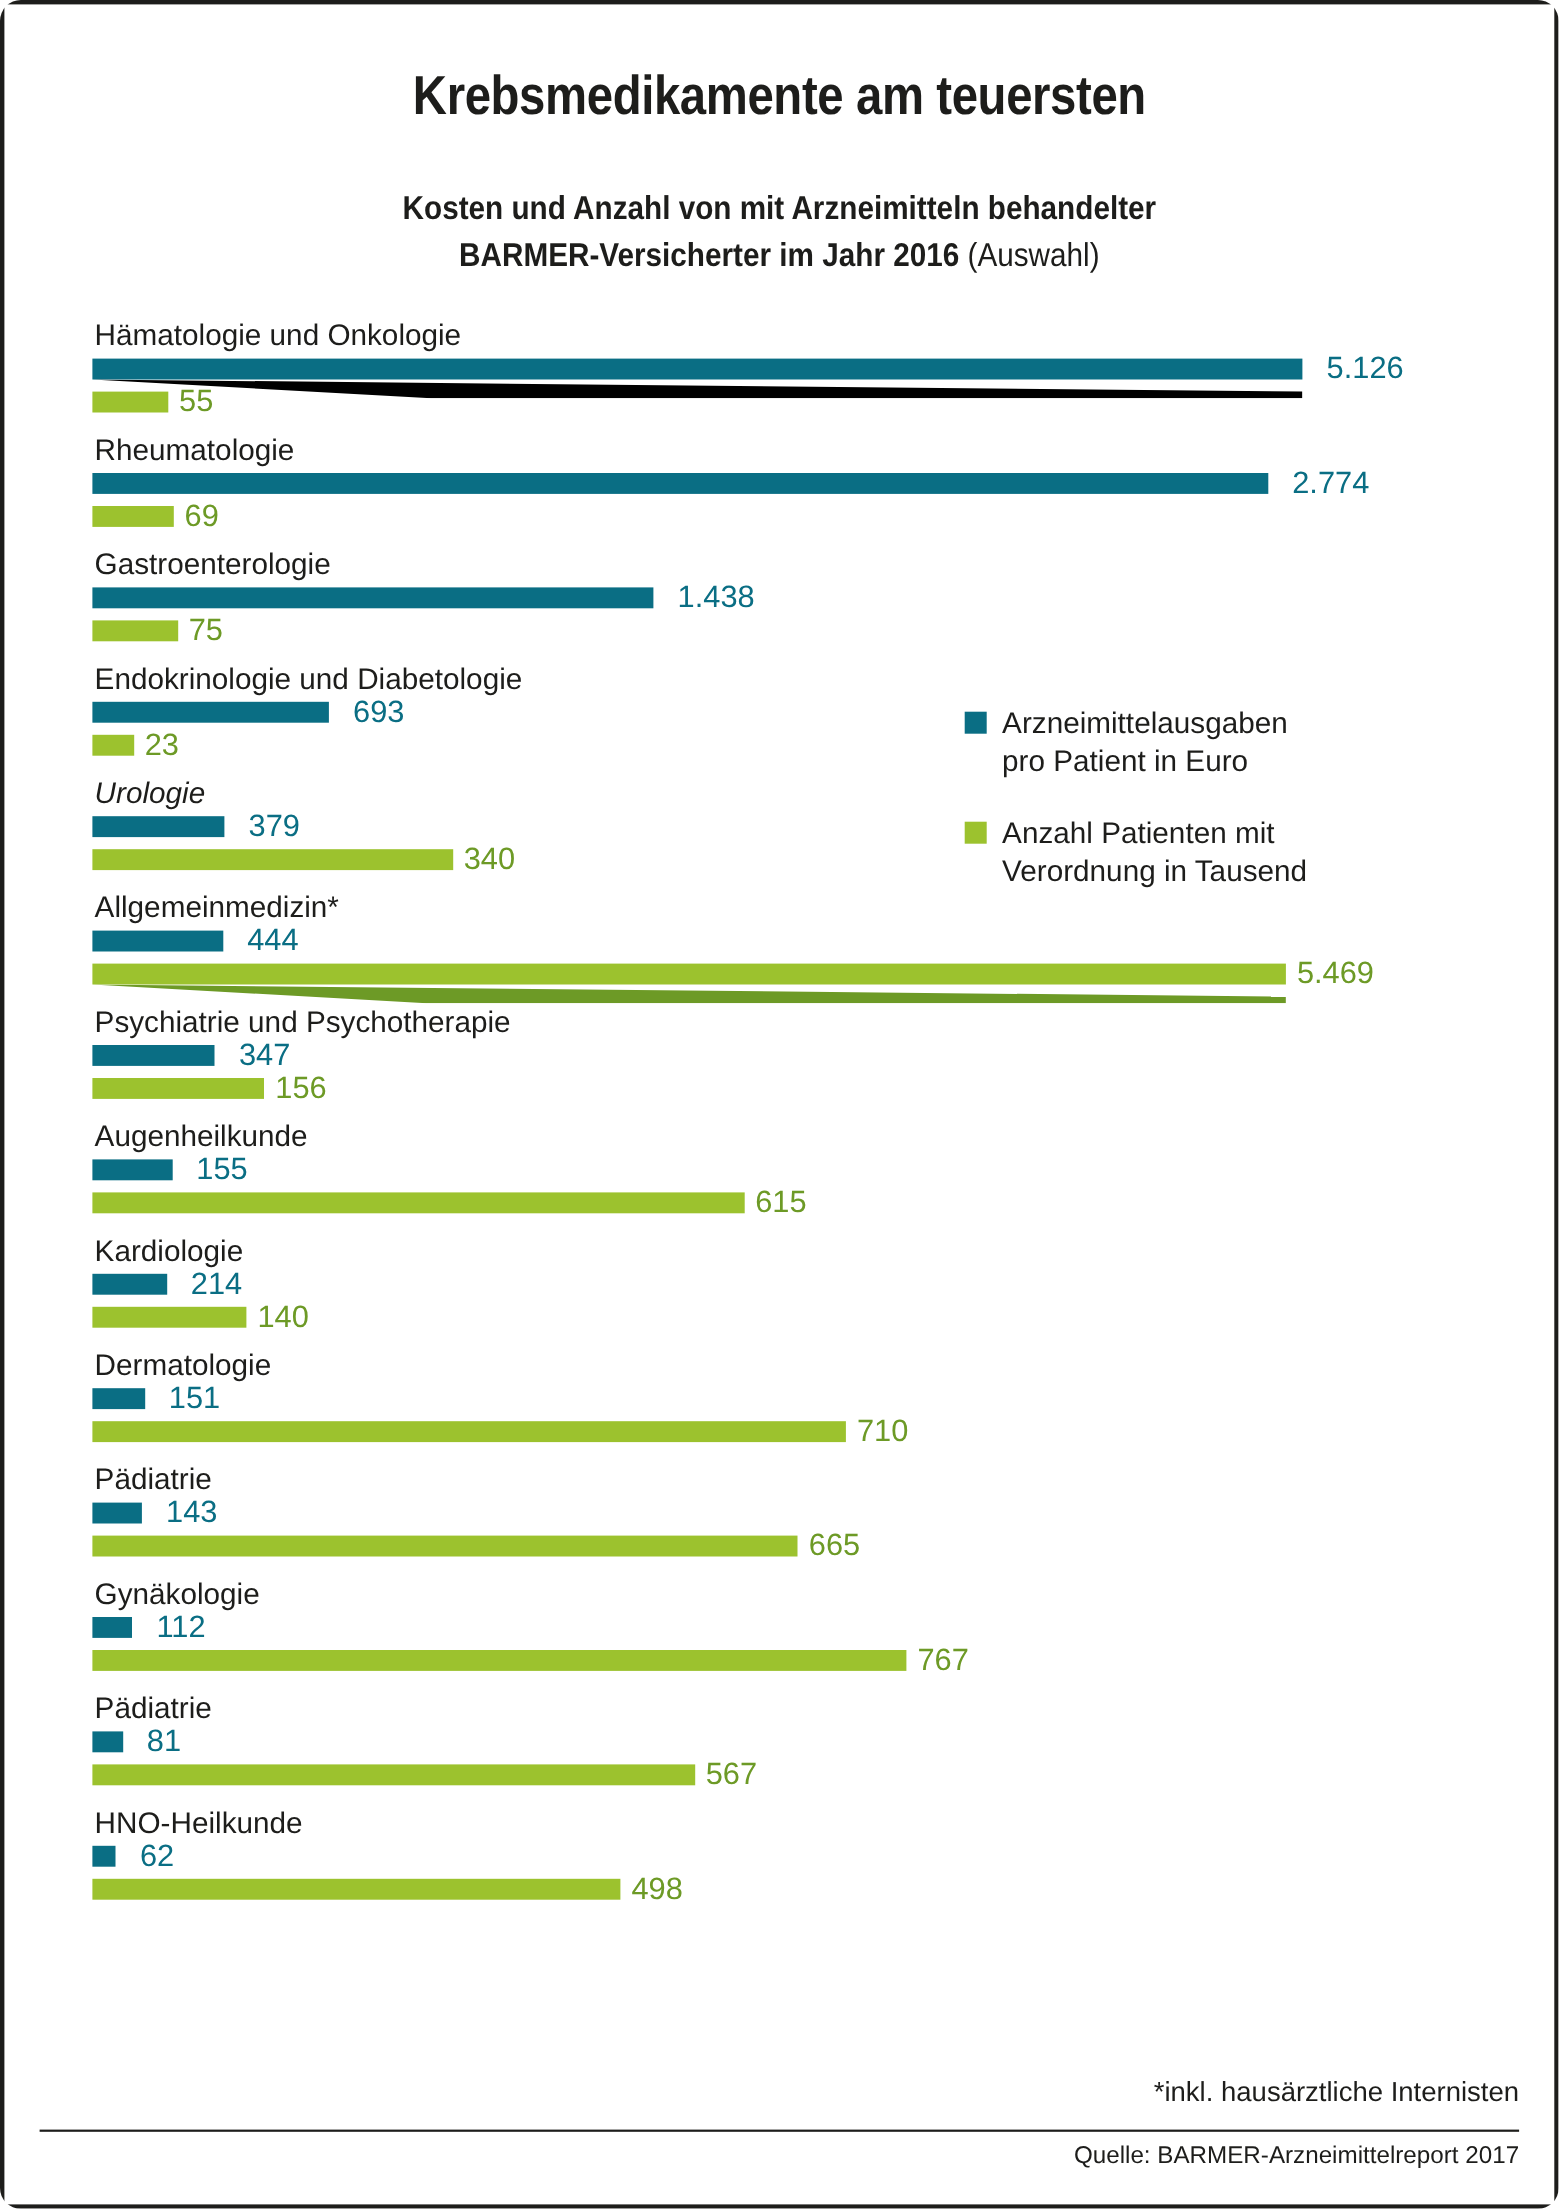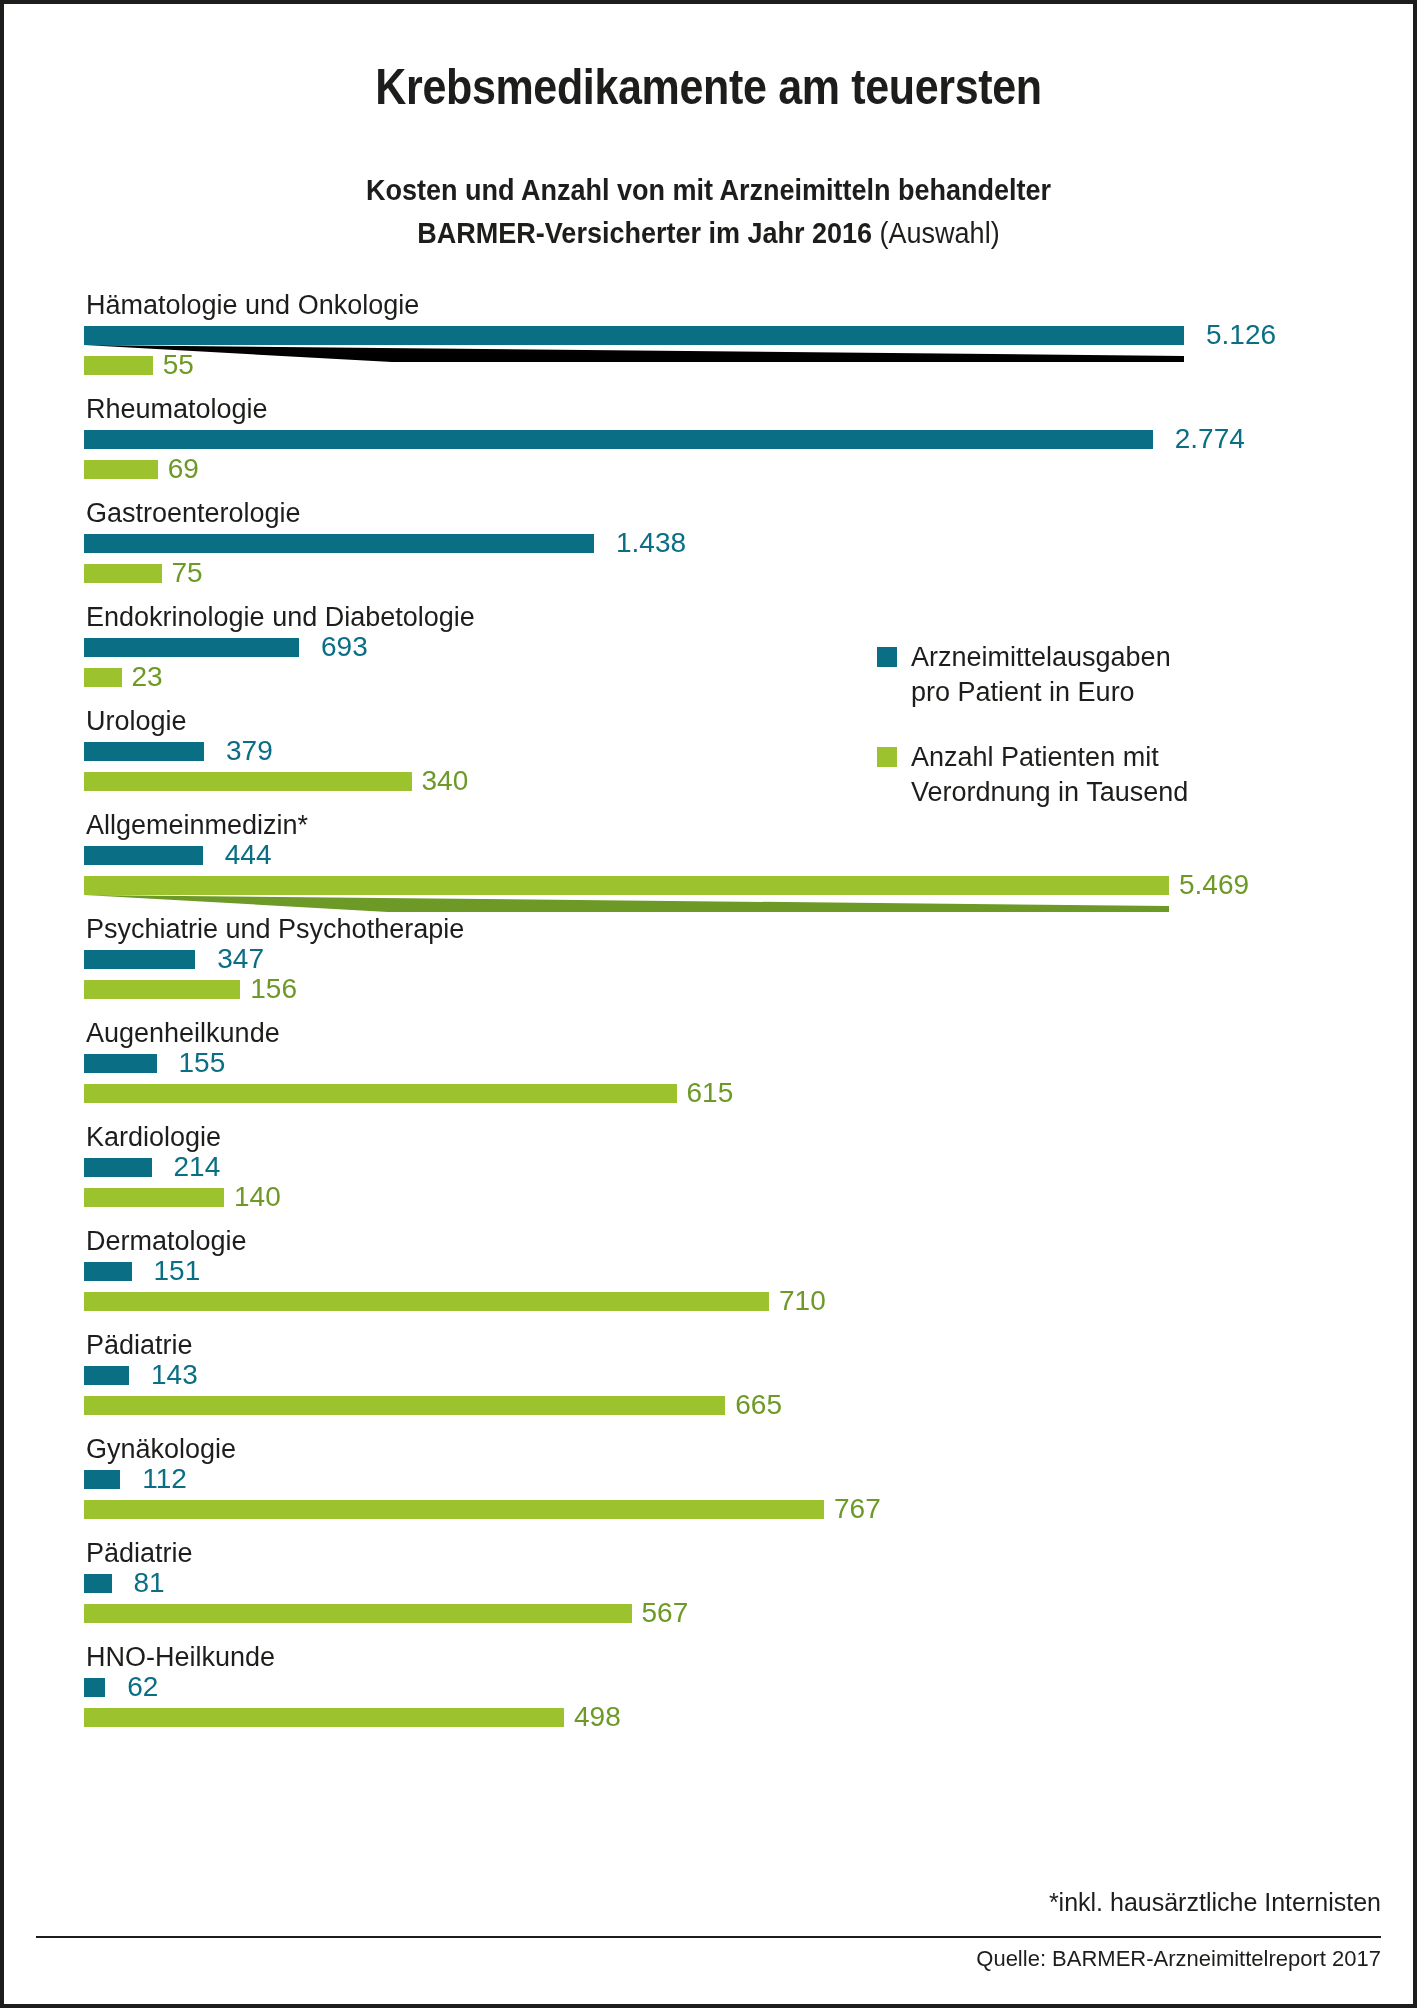--- a/index.html
+++ b/index.html
@@ -6,20 +6,21 @@
   html, body {
     width: 1417px; height: 2008px;
     background: #ffffff;
     font-family: "Liberation Sans", sans-serif;
   }
   #page {
     position: relative;
     width: 1417px; height: 2008px;
     background: #ffffff;
     overflow: hidden;
+    border-radius: 19px;
   }
 
   
   .frame-top,
   .frame-bottom,
   .frame-left,
   .frame-right { position: absolute; background: #1d1d1b; }
   .frame-top    { left: 0;  top: 0;    width: 1417px; height: 4px; }
   .frame-bottom { left: 0;  bottom: 0; width: 1417px; height: 4px; }
   .frame-left   { left: 0;  top: 0;    width: 4px; height: 2008px; }
@@ -172,21 +173,21 @@
         <div class="bar-row">
           <div class="bar teal" style="width: 215px;"></div>
           <span class="bar-val teal">693</span>
         </div>
         <div class="bar-row">
           <div class="bar green" style="width: 37.5px;"></div>
           <span class="bar-val green">23</span>
         </div>
       </div>
       <div class="grp">
-        <div class="cat-label" style="margin-top: 14px;">Urologie</div>
+        <div class="cat-label" style="margin-top: 14px; font-style: italic;">Urologie</div>
         <div class="bar-row">
           <div class="bar teal" style="width: 120px;"></div>
           <span class="bar-val teal">379</span>
         </div>
         <div class="bar-row">
           <div class="bar green" style="width: 327.5px;"></div>
           <span class="bar-val green">340</span>
         </div>
       </div>
       <div class="grp">

